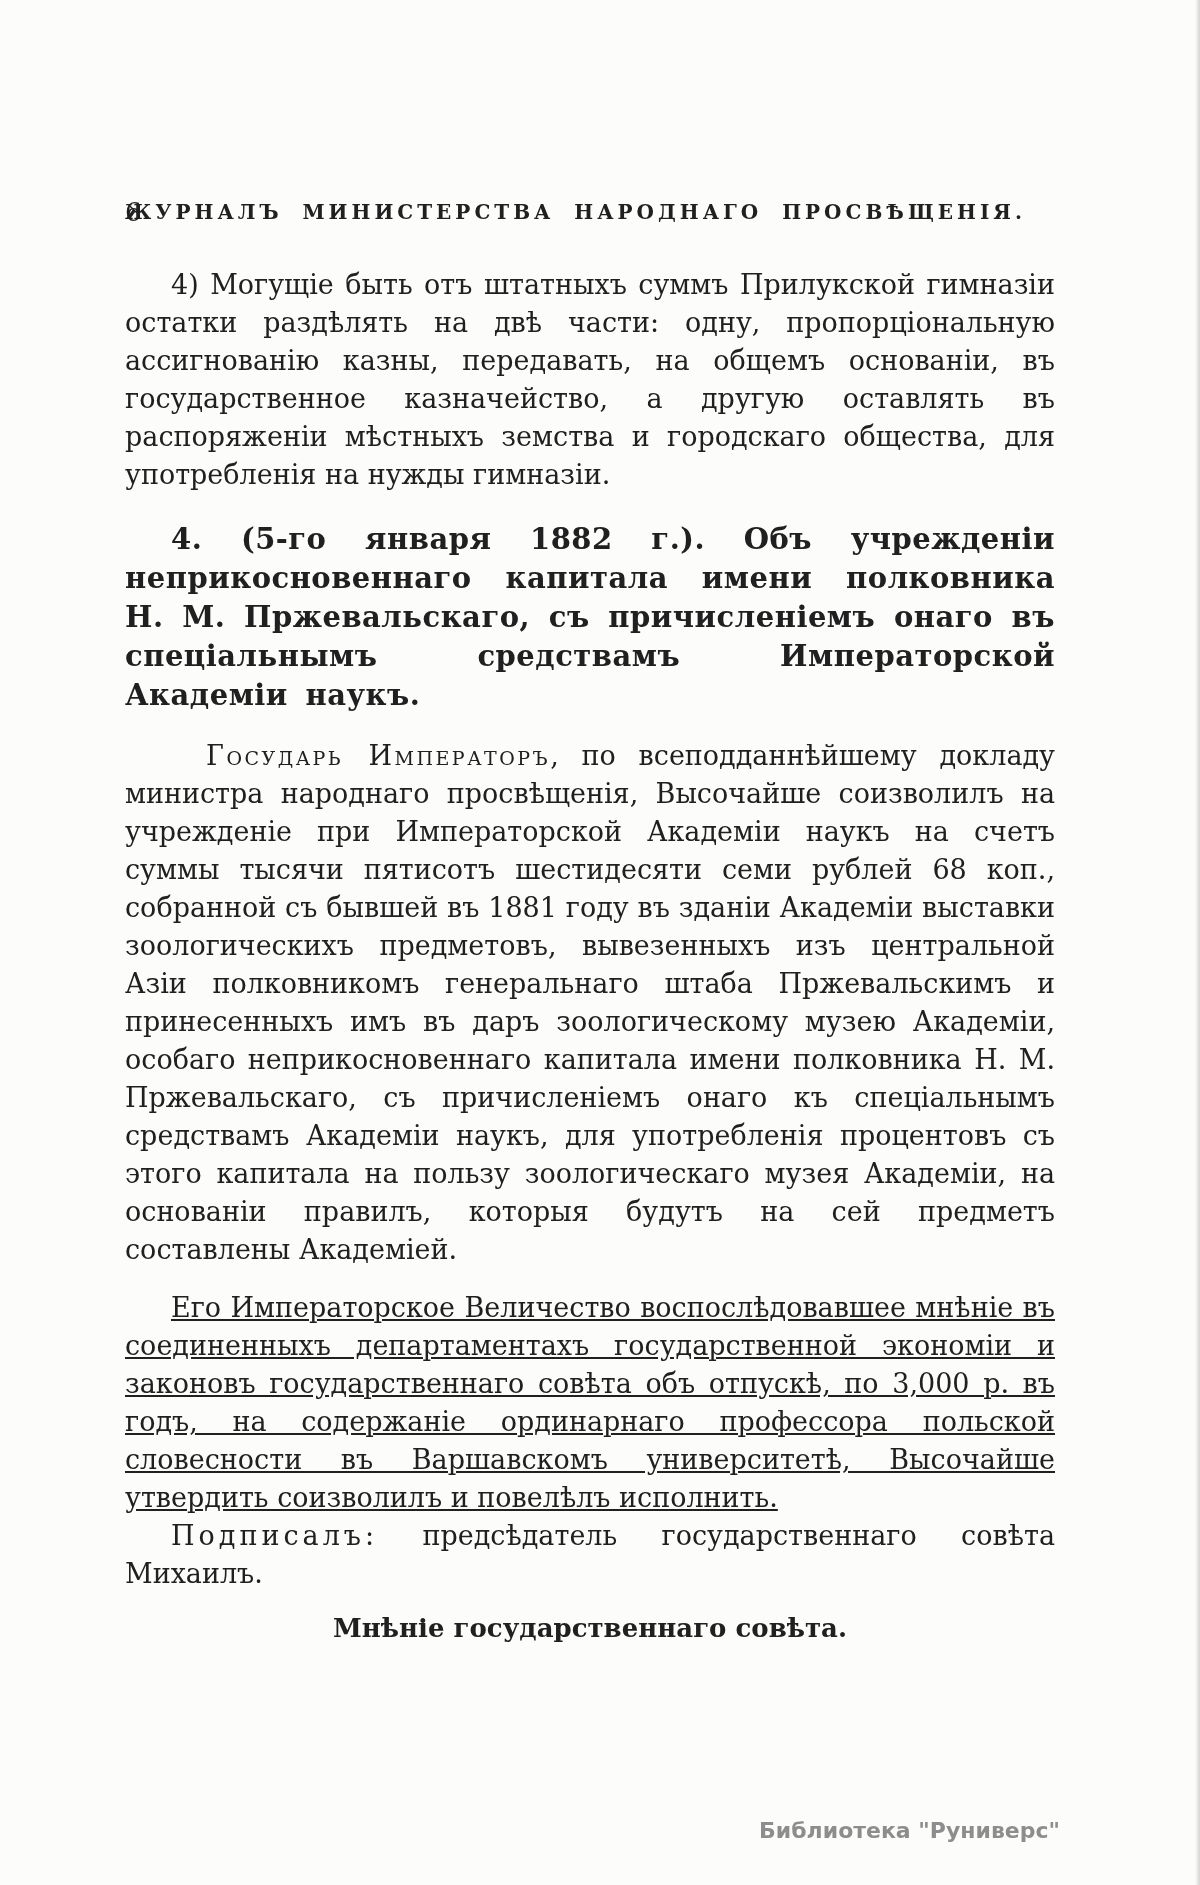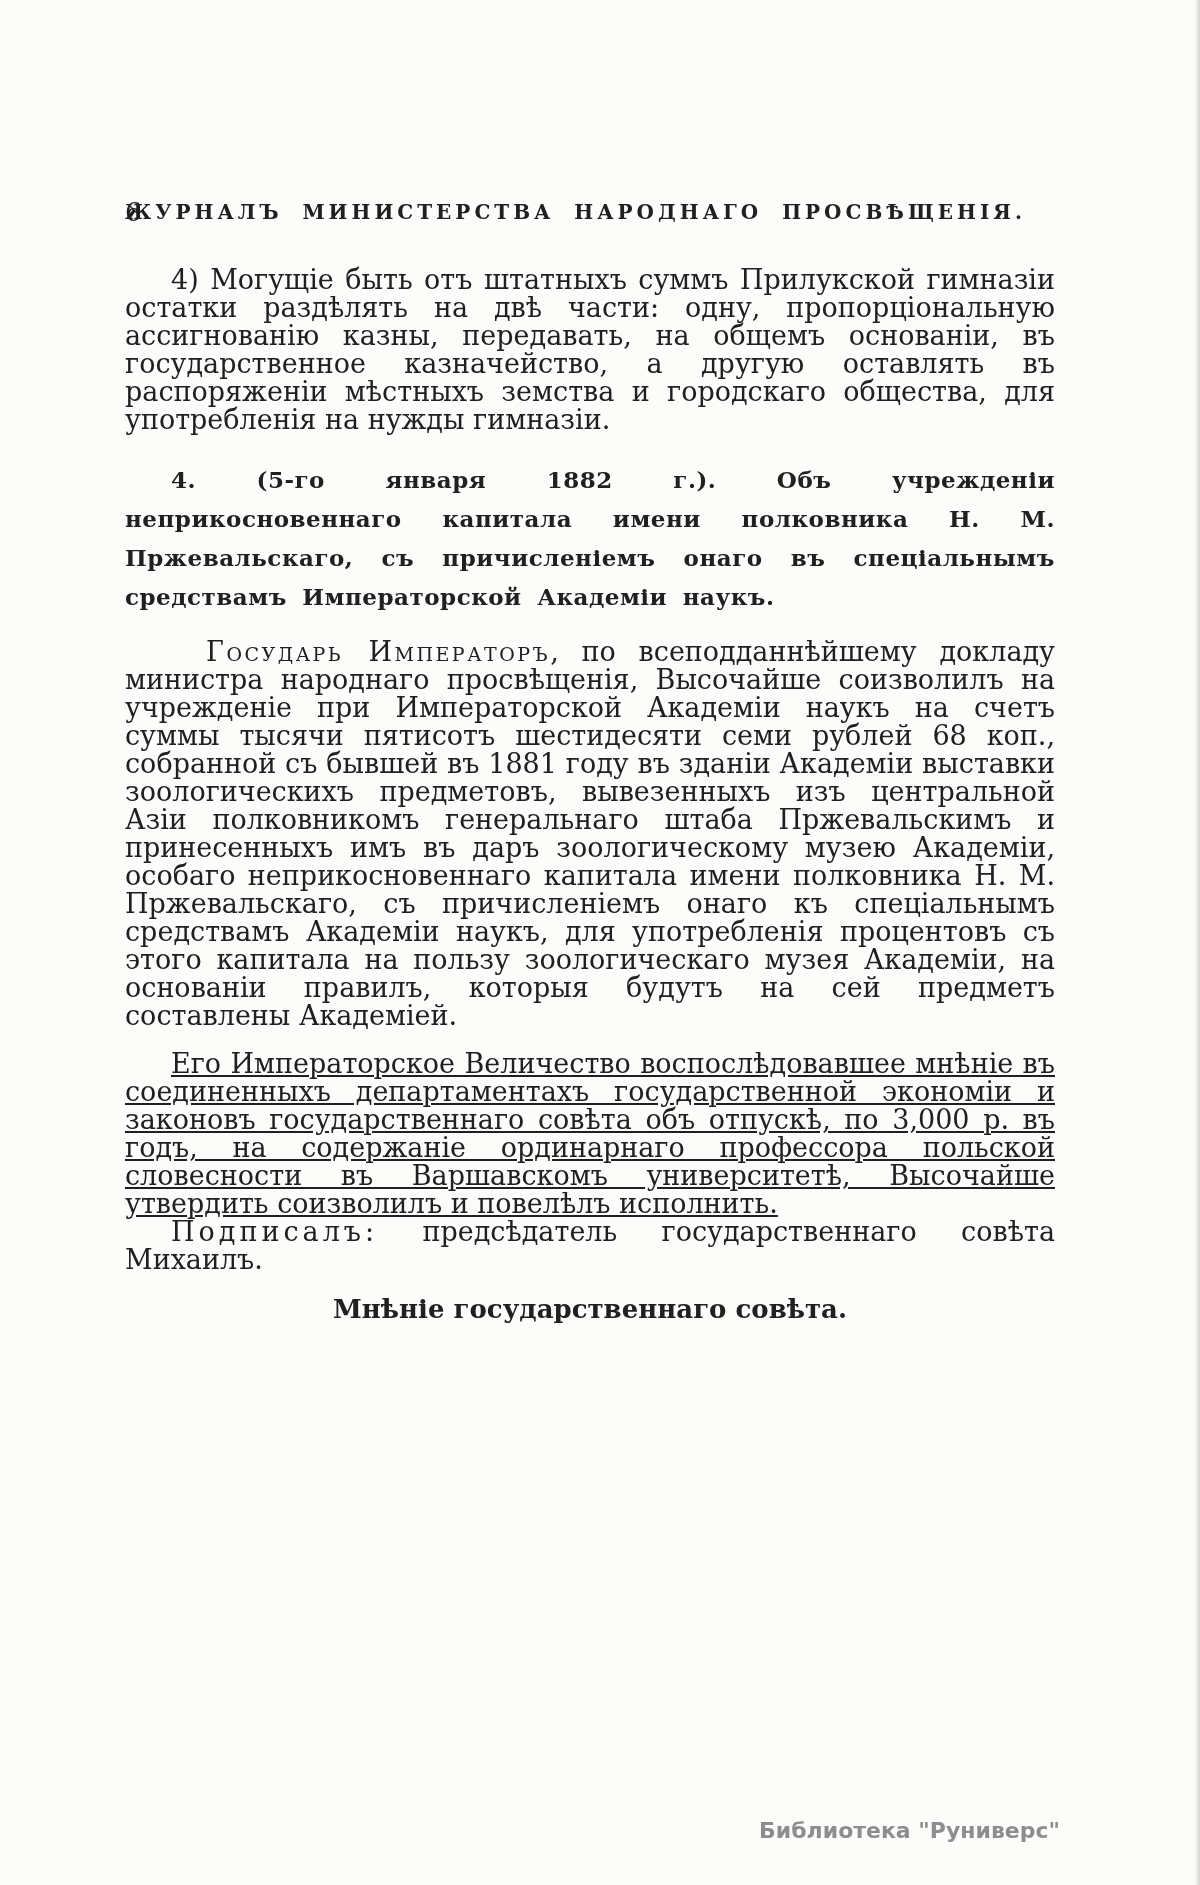--- a/index.html
+++ b/index.html
@@ -50,29 +50,29 @@
     font-weight: bold;
     letter-spacing: 4px;
     word-spacing: 9px;
     white-space: nowrap;
   }
   p {
     margin: 0;
   }
   .body-text {
     font-size: 27px;
-    line-height: 28px;
+    line-height: 38px;
     text-align: justify;
     text-indent: 46px;
   }
   .first-para {
     margin-top: 36px;
   }
   .decree-heading {
-    font-size: 23px;
+    font-size: 29px;
     line-height: 39px;
     font-weight: bold;
     text-align: justify;
     text-indent: 46px;
     word-spacing: 7px;
     letter-spacing: 0.5px;
     margin-top: 26px;
   }
   .section-body {
     margin-top: 22px;

